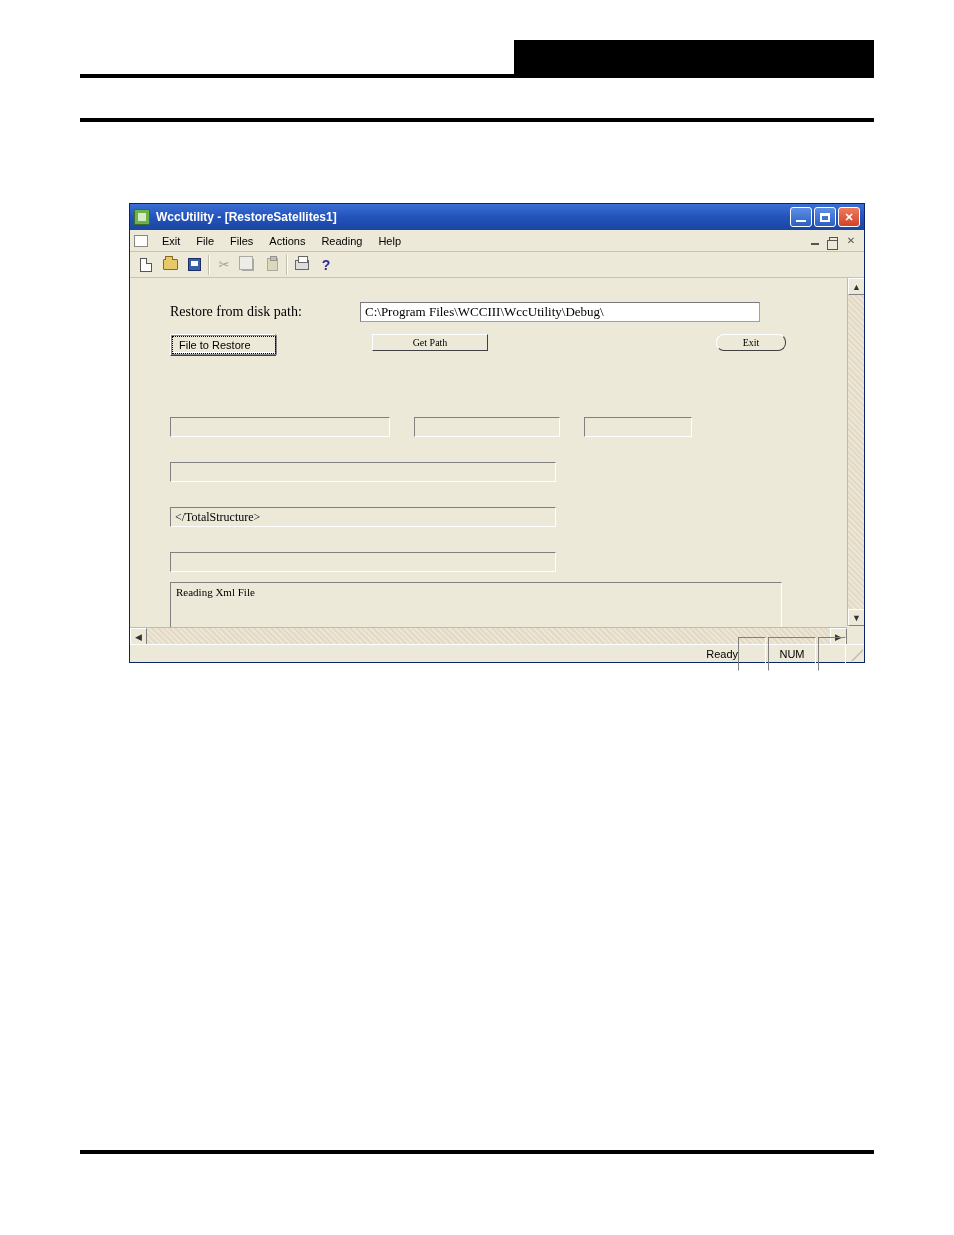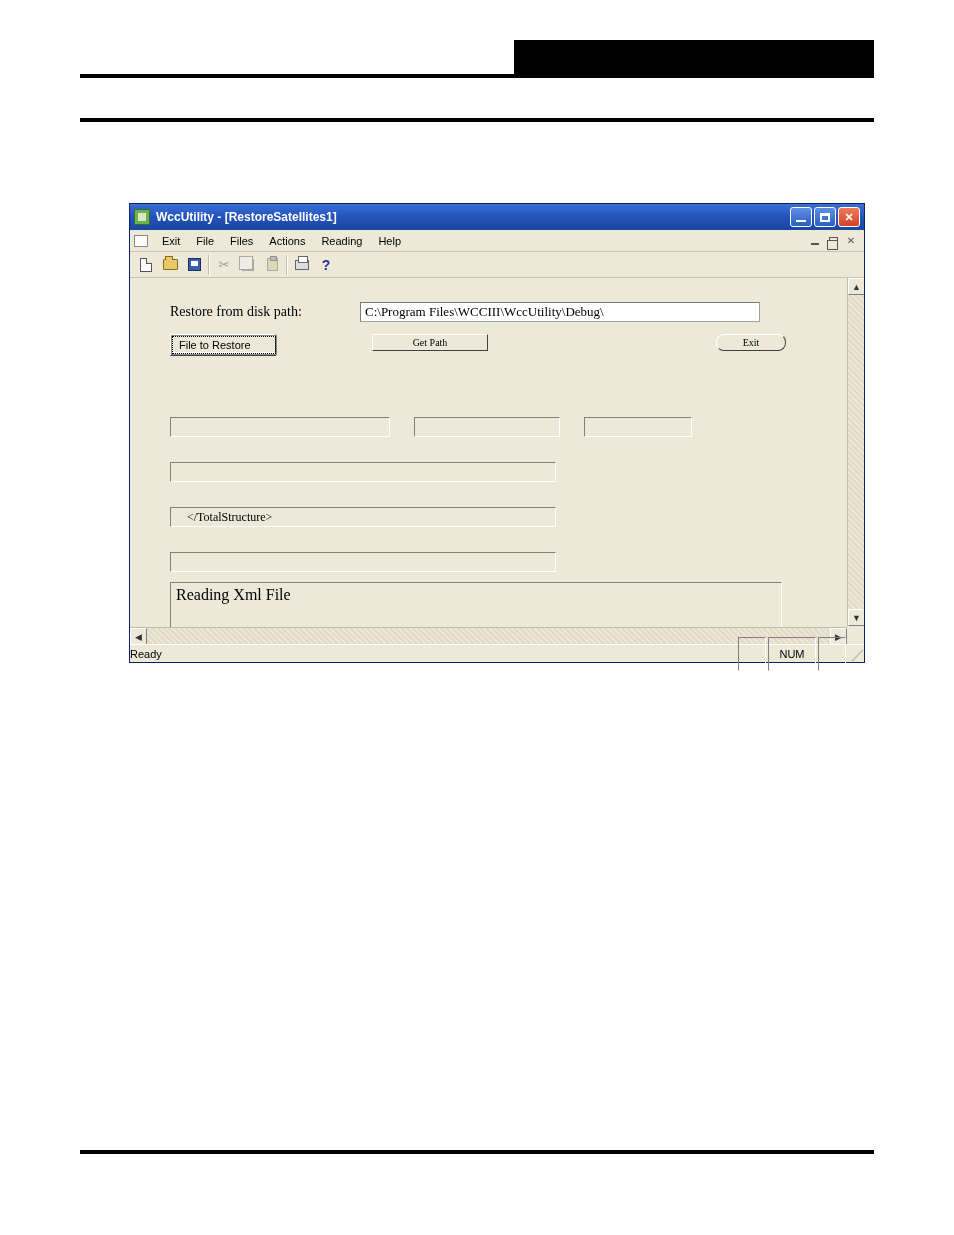--- a/index.html
+++ b/index.html
@@ -184,21 +184,21 @@
   .sunken {
     background: #ece9d8;
     border: 1px solid;
     border-top-color: #808080;
     border-left-color: #808080;
     border-right-color: #fff;
     border-bottom-color: #fff;
     height: 20px;
     font-family: "Times New Roman", serif;
     font-size: 12px;
-    padding: 2px 16px;
+    padding: 2px 4px;
     overflow: hidden;
     margin-top: 25px;
   }
   .row2 { display: flex; gap: 24px; margin-top: 36px; }
   .row2 .sunken:nth-child(1){ width: 220px; }
   .row2 .sunken:nth-child(2){ width: 146px; }
   .row2 .sunken:nth-child(3){ width: 108px; }
   .row3 { margin-top: 8px; }
   .row3 .sunken { width: 386px; }
   .row4 { margin-top: 6px; }
@@ -209,21 +209,21 @@
     margin-top: 10px;
     width: 612px;
     height: 80px;
     border: 1px solid;
     border-top-color: #808080;
     border-left-color: #808080;
     border-right-color: #fff;
     border-bottom-color: #fff;
     background: #ece9d8;
     font-family: "Times New Roman", serif;
-    font-size: 16px;
+    font-size: 11px;
     padding: 3px 5px;
   }
 
   
   .vscroll {
     position: absolute; right: 0; top: 0; bottom: 0;
     width: 17px;
     background: #eee6d4;
     border-left: 1px solid #c0bcac;
     display: flex; flex-direction: column;
@@ -261,21 +261,21 @@
   }
   .status-cell {
     border: 1px solid;
     border-top-color: #808080; border-left-color: #808080;
     border-right-color: #fff; border-bottom-color: #fff;
     height: 16px;
     padding: 16px 6px;
     display: flex; align-items: center;
     margin-right: 2px;
   }
-  .status-ready { flex: 1; border: none; padding-left: 0; }
+  .status-ready { flex: 1; border: none; padding-left: 12px; text-align: right; }
   .status-num { width: 48px; justify-content: center; }
   .status-blank { width: 28px; }
   .grip {
     width: 16px; height: 16px; position: relative;
   }
   .grip::before{
     content:"";position:absolute;right:1px;bottom:1px;width:0;height:0;
     border-right:12px solid #c0bcac;border-top:12px solid transparent;
   }
   .grip::after{

